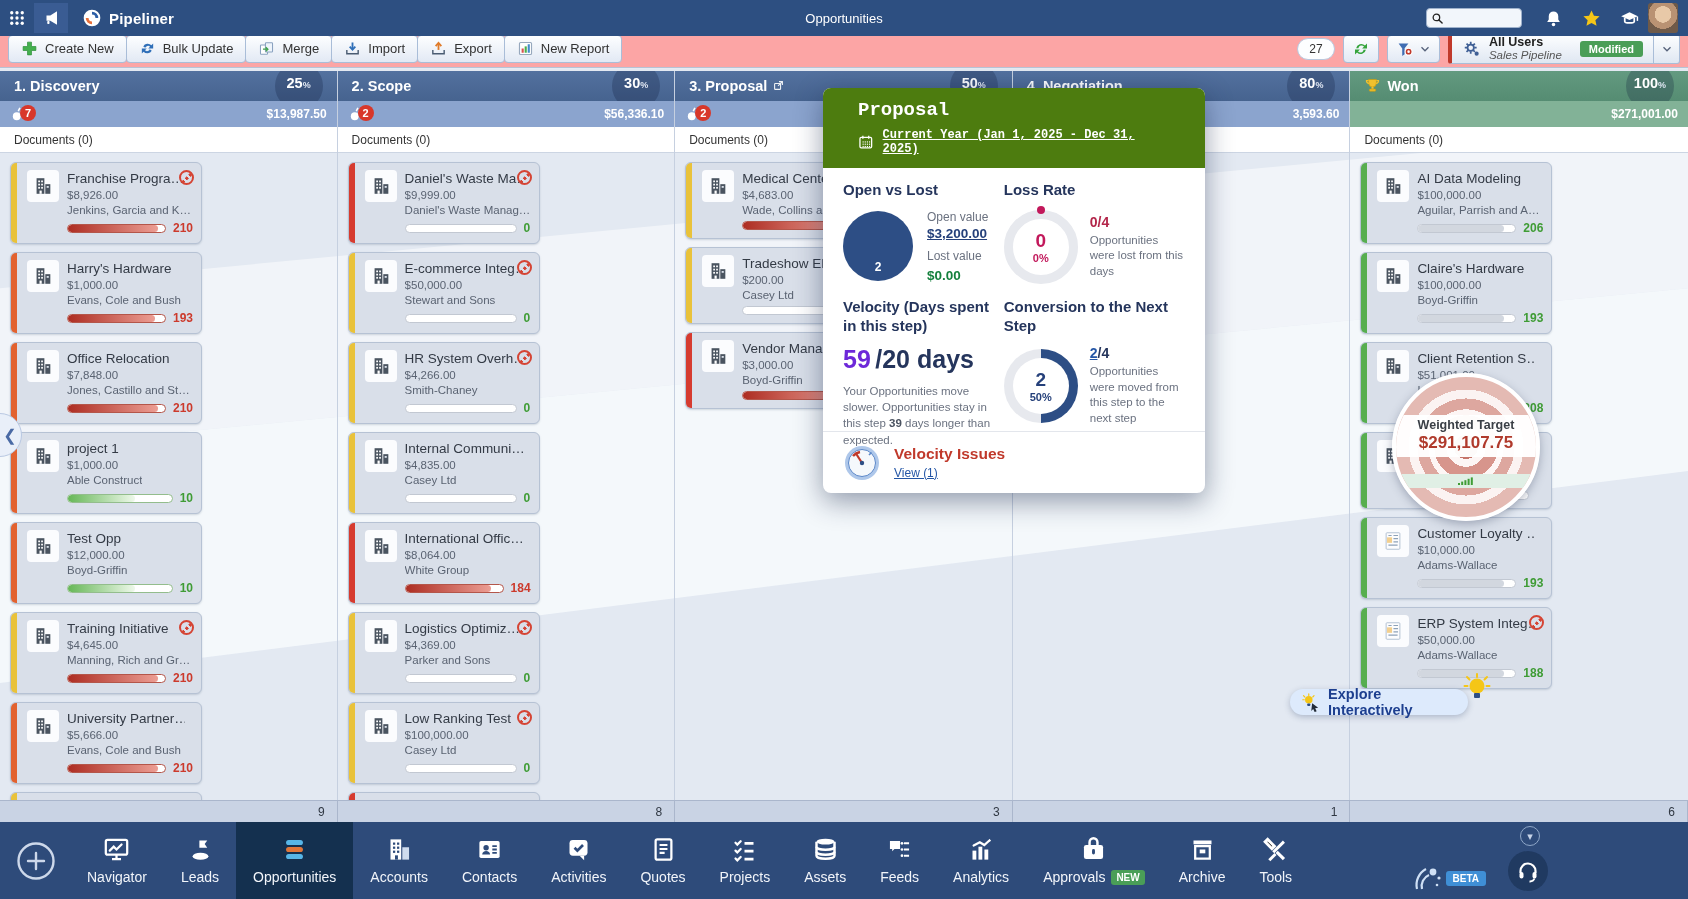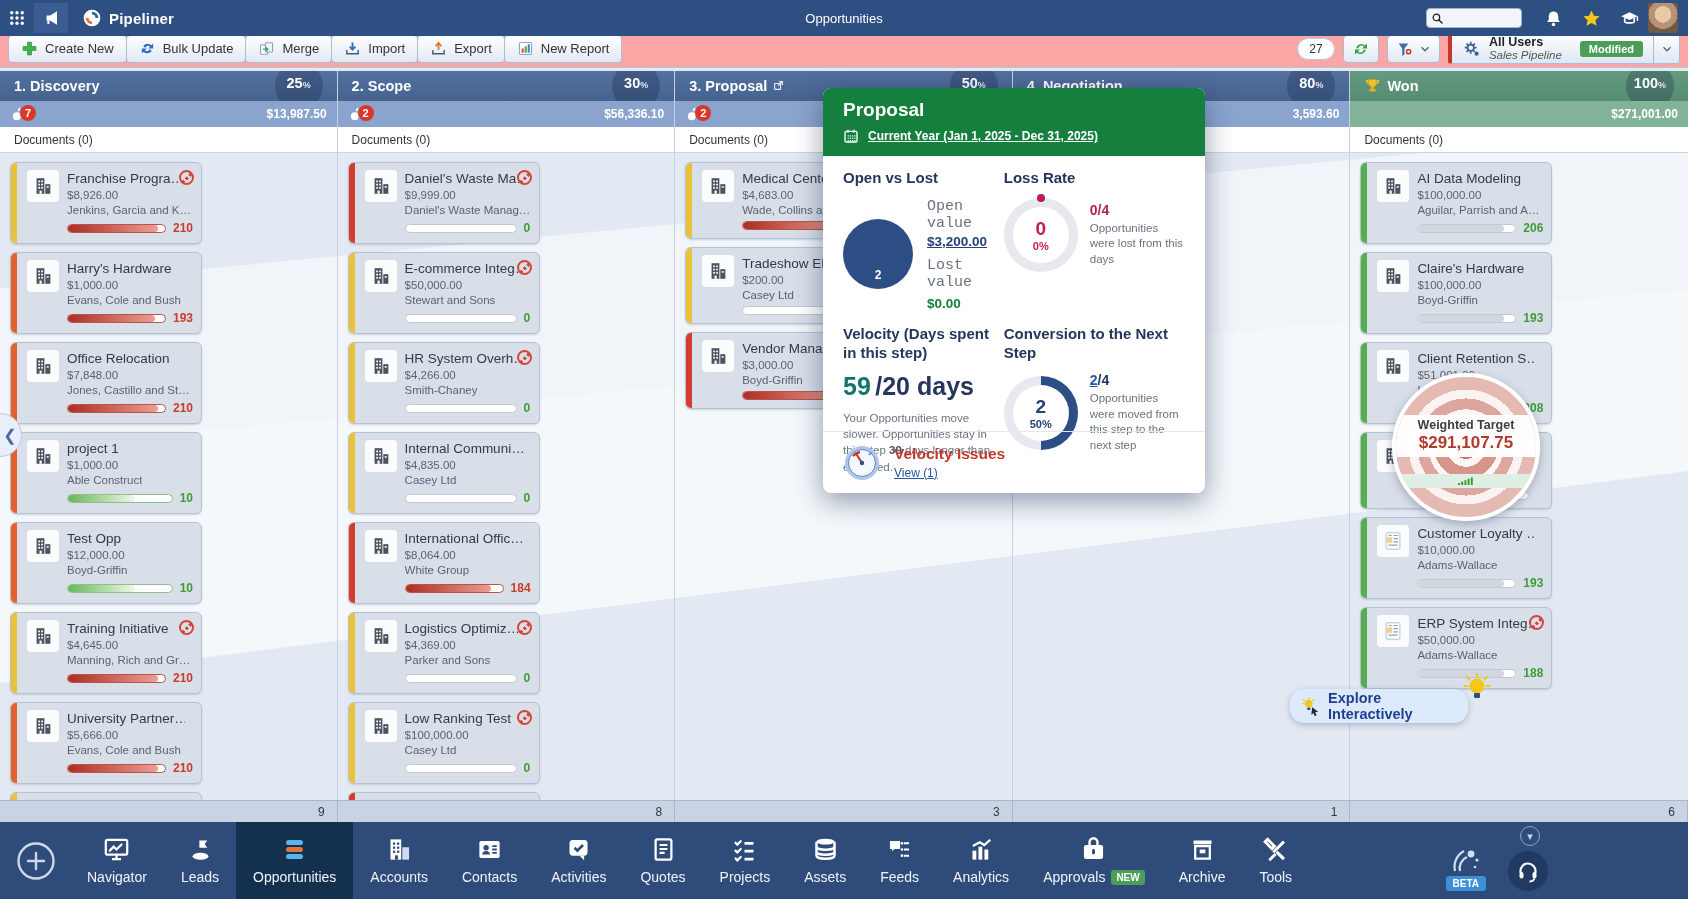--- a/index.html
+++ b/index.html
@@ -94,74 +94,74 @@
   
   .target { position:absolute; left:1392px; top:304px; width:148px; height:148px; border-radius:50%; border:4px solid #fff; box-shadow:0 3px 10px rgba(50,60,90,.35);
     background:radial-gradient(circle at 50% 50%, #c5756a 0 12%, #fdf6f5 12% 20%, #d7958c 20% 32%, #fdf6f5 32% 38%, #dda79f 38% 49%, #fbf3f2 49% 58%, #e4bab3 58% 74%, #fdf8f7 74% 100%); overflow:hidden; z-index:40; }
   .target-band { position:absolute; left:0; right:0; top:38px; background:rgba(255,255,255,.97); text-align:center; padding:3px 0 4px; }
   .wt-label { font-size:12.5px; font-weight:700; color:#3a3f46; }
   .wt-value { font-size:17px; font-weight:800; color:#b03a2c; margin-top:1px; }
   .wt-mint { position:absolute; left:0; right:0; top:97px; height:14px; background:#e0efe5; display:flex; align-items:center; justify-content:center; }
   .wt-mint .icon { width:16px; height:8px; }
 
   
-  .explore { position:absolute; left:1290px; top:620px; width:178px; height:34px; background:#ddeafc; border-radius:14px; box-shadow:0 2px 6px rgba(50,70,110,.3); display:flex; align-items:center; gap:8px; padding:0 12px; cursor:pointer; z-index:30; }
+  .explore { position:absolute; left:1290px; top:620px; width:178px; height:26px; background:#ddeafc; border-radius:14px; box-shadow:0 2px 6px rgba(50,70,110,.3); display:flex; align-items:center; gap:8px; padding:0 12px; cursor:pointer; z-index:30; }
   .explore .icon { width:20px; height:20px; }
   .explore span.lbl { font-size:14.5px; font-weight:800; color:#1d3f8f; }
   .decor-bulb { position:absolute; left:1462px; top:603px; width:30px; height:34px; z-index:30; }
 
   
   .popup { position:absolute; left:823px; top:88px; width:382px; height:405px; border-radius:8px; background:#fff; box-shadow:0 8px 28px rgba(20,35,70,.45); z-index:50; }
-  .popup-head { background:#15803d; border-radius:8px 8px 0 0; padding:11px 20px 12px; }
+  .popup-head { background:#4d7c0f; border-radius:8px 8px 0 0; padding:11px 35px 12px;font-family:Liberation Mono, monospace; }
   .popup-title { color:#fff; font-size:19px; font-weight:700; }
   .popup-period { display:flex; align-items:center; gap:9px; margin-top:7px; cursor:pointer; }
   .popup-period .icon { width:16px; height:16px; }
   .popup-period a { color:#fff; font-size:12px; font-weight:700; text-decoration:underline; }
   .popup-body { padding:13px 20px 0; }
   .pg { display:grid; grid-template-columns:47% 53%; row-gap:14px; }
   .sec-h { font-size:15px; font-weight:800; color:#25355c; margin-bottom:10px; line-height:1.25; }
   .ovl { display:flex; align-items:center; gap:14px; }
   .ovl-circle { width:70px; height:70px; border-radius:50%; background:#2d4e85; position:relative; flex:0 0 auto; }
   .ovl-circle b { position:absolute; left:0; right:0; bottom:7px; text-align:center; color:#fff; font-size:12px; font-weight:600; }
-  .kv-label { font-size:15px; color:#6b7280;font-family:Liberation Mono, monospace; }
+  .kv-label { font-size:12px; color:#6b7280; }
   .kv-open { font-size:13.5px; font-weight:800; color:#25407a; text-decoration:underline; cursor:pointer; margin:1px 0 8px; display:inline-block; }
   .kv-lost { font-size:13.5px; font-weight:800; color:#15803d; margin-top:5px; }
   .lr { display:flex; align-items:center; gap:12px; }
   .donut { width:74px; height:74px; border-radius:50%; position:relative; flex:0 0 auto; display:flex; flex-direction:column; align-items:center; justify-content:center; }
   .donut.grey { border:9px solid #e7e9ee; width:74px; height:74px; }
   .donut.grey::before { content:""; position:absolute; top:-13px; left:50%; margin-left:-4px; width:8px; height:8px; border-radius:50%; background:#c2185b; }
   .donut b { font-size:19px; font-weight:800; }
   .donut i { font-style:normal; font-size:11px; font-weight:600; }
   .donut.grey b, .donut.grey i { color:#c2185b; }
   .donut.conv { background:conic-gradient(#2d4e85 0 50%, #e7e9ee 50% 100%); }
   .donut.conv::after { content:""; position:absolute; inset:9px; background:#fff; border-radius:50%; }
   .donut.conv b, .donut.conv i { position:relative; z-index:1; color:#25407a; }
   .ratio { font-size:14px; font-weight:800; color:#b3264a; }
   .ratio .blue { color:#2456a6; text-decoration:underline; cursor:pointer; }
   .ratio .navy { color:#25355c; }
   .side-note { font-size:11.5px; color:#6b7280; line-height:1.35; margin-top:3px; max-width:150px; }
-  .vel-num { font-size:25px; font-weight:800; color:#0f766e; }
+  .vel-num { font-size:25px; font-weight:800; color:#6d28d9; }
   .vel-unit { font-size:25px; font-weight:800; color:#25355c; }
   .vel-note { font-size:11.5px; color:#6b7280; line-height:1.4; margin-top:9px; max-width:175px; }
   .popup-foot { position:absolute; left:0; right:0; bottom:0; height:62px; border-top:1px solid #e3e6ec; display:flex; align-items:center; gap:13px; padding:0 20px; }
   .gauge { width:38px; height:38px; flex:0 0 auto; }
   .vi-title { font-size:15.5px; font-weight:800; color:#c0392b; }
   .vi-link { font-size:12px; color:#2456a6; text-decoration:underline; cursor:pointer; margin-top:3px; display:inline-block; }
 
   
   .bottomnav { position:absolute; left:0; right:0; bottom:0; height:77px; background:#2e4b7a; z-index:65; display:flex; align-items:stretch; }
   .plus-btn { width:40px; height:40px; margin:19px 14px 0 16px; flex:0 0 auto; cursor:pointer; }
   .nav-item { display:flex; flex-direction:column; align-items:center; justify-content:center; gap:6px; padding:0 17px; cursor:pointer; }
   .nav-item.active { background:#14304f; }
   .nav-item .icon { width:27px; height:27px; }
   .nav-label-row { display:flex; align-items:center; gap:6px; }
   .nav-item span.lbl { color:#f2f5fa; font-size:14px; font-weight:500; white-space:nowrap; }
   .badge-new { background:#4a9e57; color:#fff; font-size:10px; font-weight:700; border-radius:3px; padding:2px 5px; }
   .nav-right { position:absolute; right:140px; bottom:8px; display:flex; align-items:flex-end; gap:22px; }
-  .voyager { display:flex; flex-direction:column; align-items:center; gap:3px; cursor:pointer; }
+  .voyager { display:flex; align-items:center; gap:3px; cursor:pointer; }
   .voyager .icon { width:30px; height:26px; }
   .badge-beta { background:#3f8fd6; color:#fff; font-size:10px; font-weight:700; border-radius:3px; padding:2px 7px; }
   .support { width:40px; height:40px; border-radius:50%; background:#203a61; display:flex; align-items:center; justify-content:center; cursor:pointer; }
   .support .icon { width:24px; height:24px; }
   .nav-chev { position:absolute; right:148px; top:4px; width:20px; height:20px; border-radius:50%; border:1px solid #8fa7c8; color:#c7d4e8; font-size:11px; display:flex; align-items:center; justify-content:center; cursor:pointer; }
 
   .icon svg { display:block; width:100%; height:100%; }
 </style>
 </head>
 <body>

